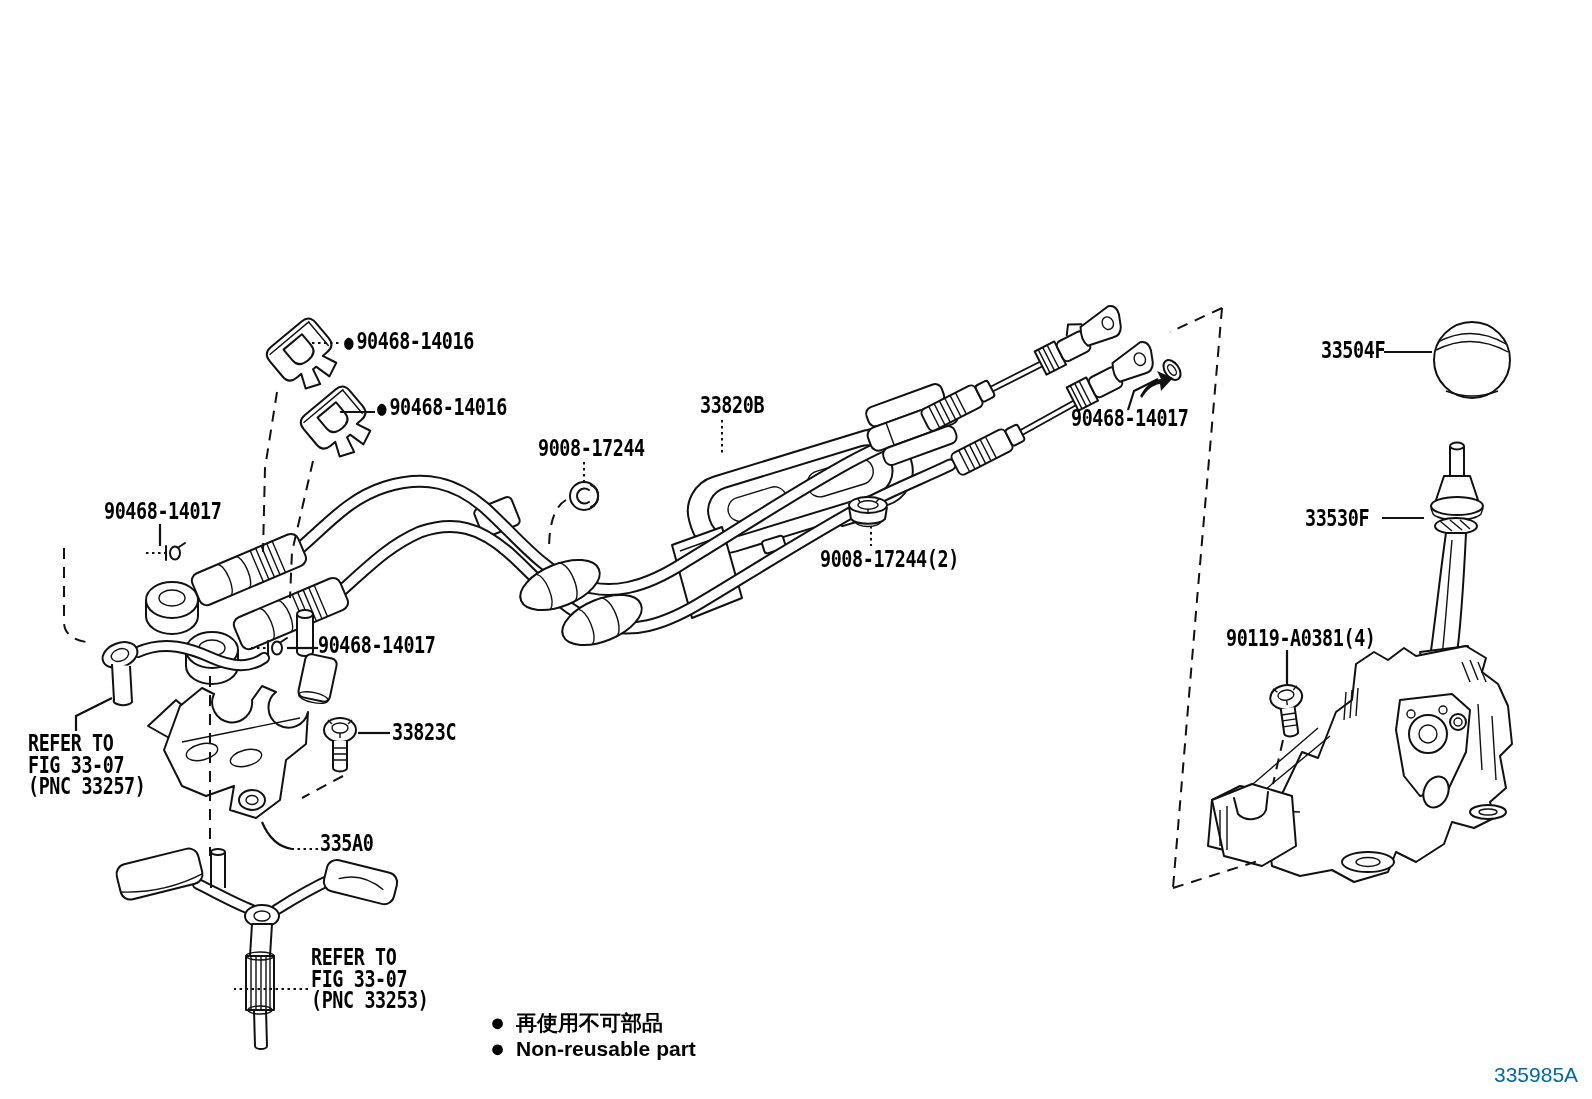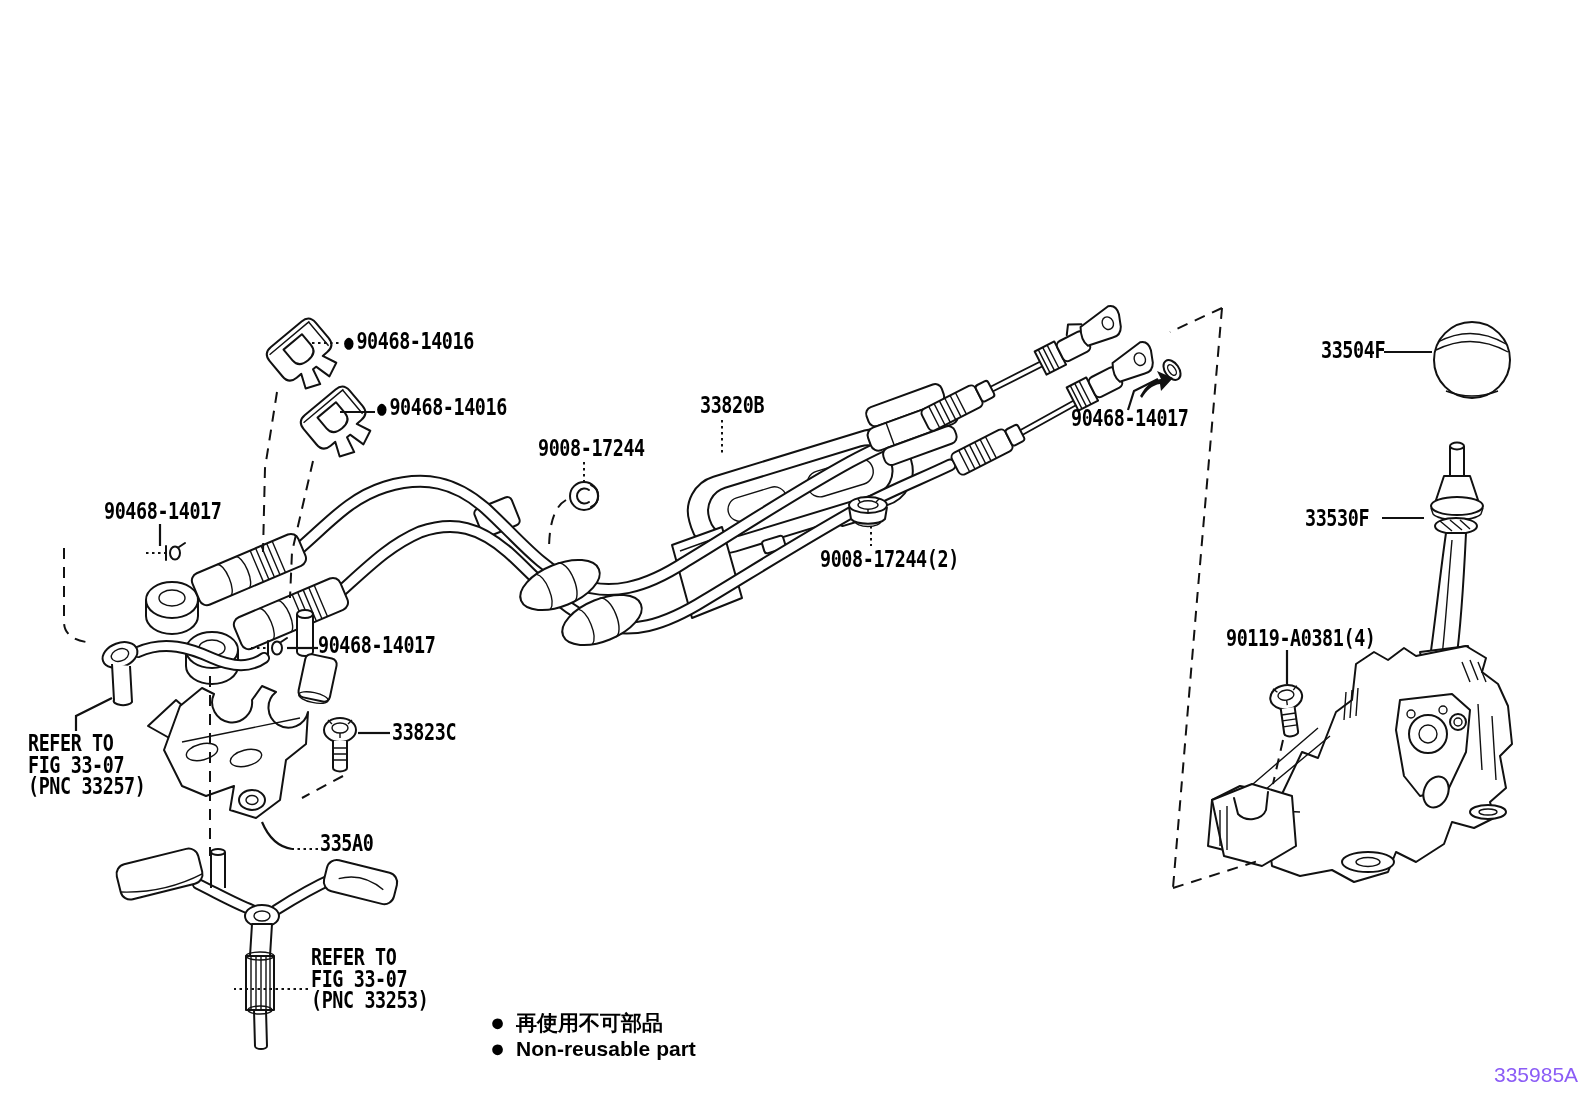--- a/index.html
+++ b/index.html
@@ -20,21 +20,21 @@
   .sol{stroke:#111;stroke-width:2.2;fill:none;}
   .blk{fill:#111;stroke:none;}
   .lbl{position:absolute;white-space:nowrap;font-weight:bold;font-size:23px;color:#000;
        letter-spacing:-0.5px;transform:scaleX(0.8);transform-origin:0 0;
        display:flex;gap:4px;align-items:center;line-height:1;}
   .lbl .dot{font-size:20px;line-height:1;}
   .refer{display:block;line-height:21.5px;}
   .legend-line{position:absolute;font-family:"Liberation Sans",sans-serif;font-size:21px;
        font-weight:bold;color:#000;display:flex;gap:11px;align-items:center;line-height:1;}
   .legend-line .dot{font-size:25px;line-height:0.9;}
-  .drawing-no{position:absolute;font-family:"Liberation Sans",sans-serif;font-size:21px;color:#8b5cf6;}
+  .drawing-no{position:absolute;font-family:"Liberation Sans",sans-serif;font-size:21px;color:#0369a1;}
 </style>
 </head>
 <body>
 
 <div class="canvas">
 
 <svg class="art" width="1592" height="1099" viewBox="0 0 1592 1099">
 
   <g>
 

